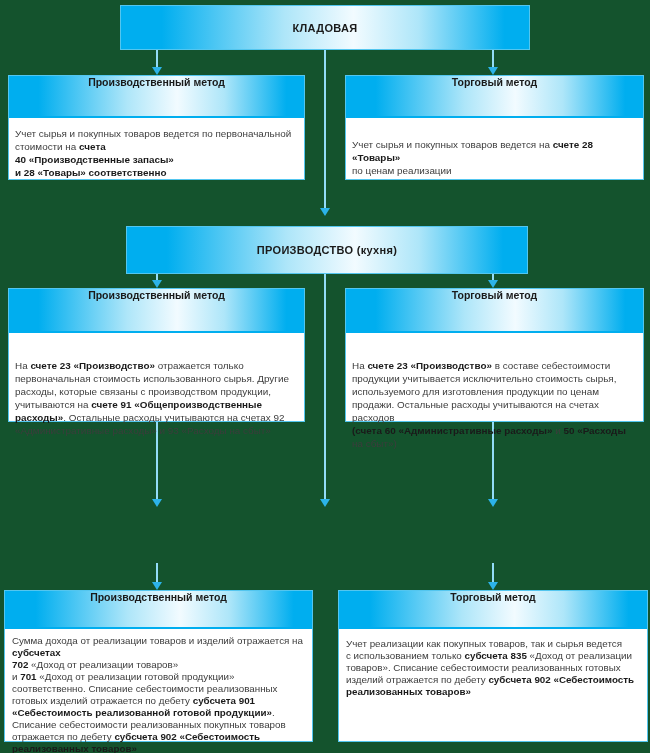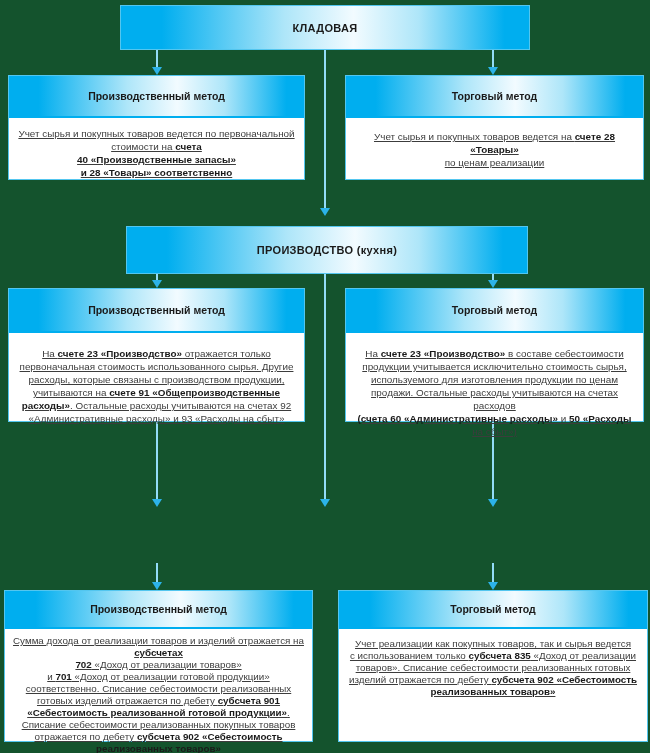--- a/index.html
+++ b/index.html
@@ -21,34 +21,34 @@
   }
   .band-title {
     font-weight:bold; font-size:11px; line-height:14px;
     color:var(--header-text,#1a1a1a); letter-spacing:.3px;
   }
   .tbox {
     position:absolute; border:1px solid var(--box-border,#53c6ef);
     background:#ffffff; box-sizing:border-box;
   }
   .tbox-header {
-    display:flex; align-items:center; justify-content:center; text-align:center;
+    display:flex; justify-content:center; text-align:center;
     border-bottom:2px solid var(--cyan,#00aeef); box-sizing:border-box;
   }
   .t1 .tbox-header { height:42px; }
   .t2 .tbox-header { height:44px; }
   .t3 .tbox-header { height:38px; }
   .tbox-header span {
     font-weight:bold; font-size:10.5px; color:var(--header-text,#1a1a1a);
   }
   .tbox-body {
-    text-align:center; color:var(--body-text,#3c3c3c);
-    font-size:9.9px; line-height:13px; padding:9px 6px 0;text-decoration:underline;
+    color:var(--body-text,#3c3c3c);
+    font-size:9.9px; line-height:13px; padding:9px 6px 0;
   }
-  .t2 .tbox-body { padding-top:14px; }
+  .t2 .tbox-body { padding-top:26px; }
   .t3 .tbox-body { font-size:9.8px; line-height:12px; padding:6px 7px 0; }
   .tbox-body b, .band-title b { color:var(--header-text,#1a1a1a); }
   .vline { position:absolute; width:2px; background:var(--line,#93dcf7); }
   .ahead {
     position:absolute; width:0; height:0;
     border-left:5px solid transparent; border-right:5px solid transparent;
     border-top:8px solid var(--arrow,#2cb3e9);
   }
 </style>
 </head>
@@ -87,21 +87,21 @@
     <div class="tbox-header grad">
       <span>Производственный метод</span>
     </div>
     <div class="tbox-body">Учет сырья и покупных товаров ведется по первоначальной<br>стоимости на <b>счета</b><br><b>40 «Производственные запасы»</b><br><b>и 28 «Товары» соответственно</b></div>
   </div>
 
   <div class="tbox t1" style="left:345px;top:75px;width:299px;height:105px">
     <div class="tbox-header grad">
       <span>Торговый метод</span>
     </div>
-    <div class="tbox-body" style="padding-top:12px">Учет сырья и покупных товаров ведется на <b>счете 28 «Товары»</b><br>по ценам реализации</div>
+    <div class="tbox-body" style="padding-top:20px">Учет сырья и покупных товаров ведется на <b>счете 28 «Товары»</b><br>по ценам реализации</div>
   </div>
 
   <div class="band grad" style="left:126px;top:226px;width:400px;height:46px">
     <span class="band-title">ПРОИЗВОДСТВО (кухня)</span>
   </div>
 
   <div class="tbox t2" style="left:8px;top:288px;width:297px;height:134px">
     <div class="tbox-header grad">
       <span>Производственный метод</span>
     </div>

